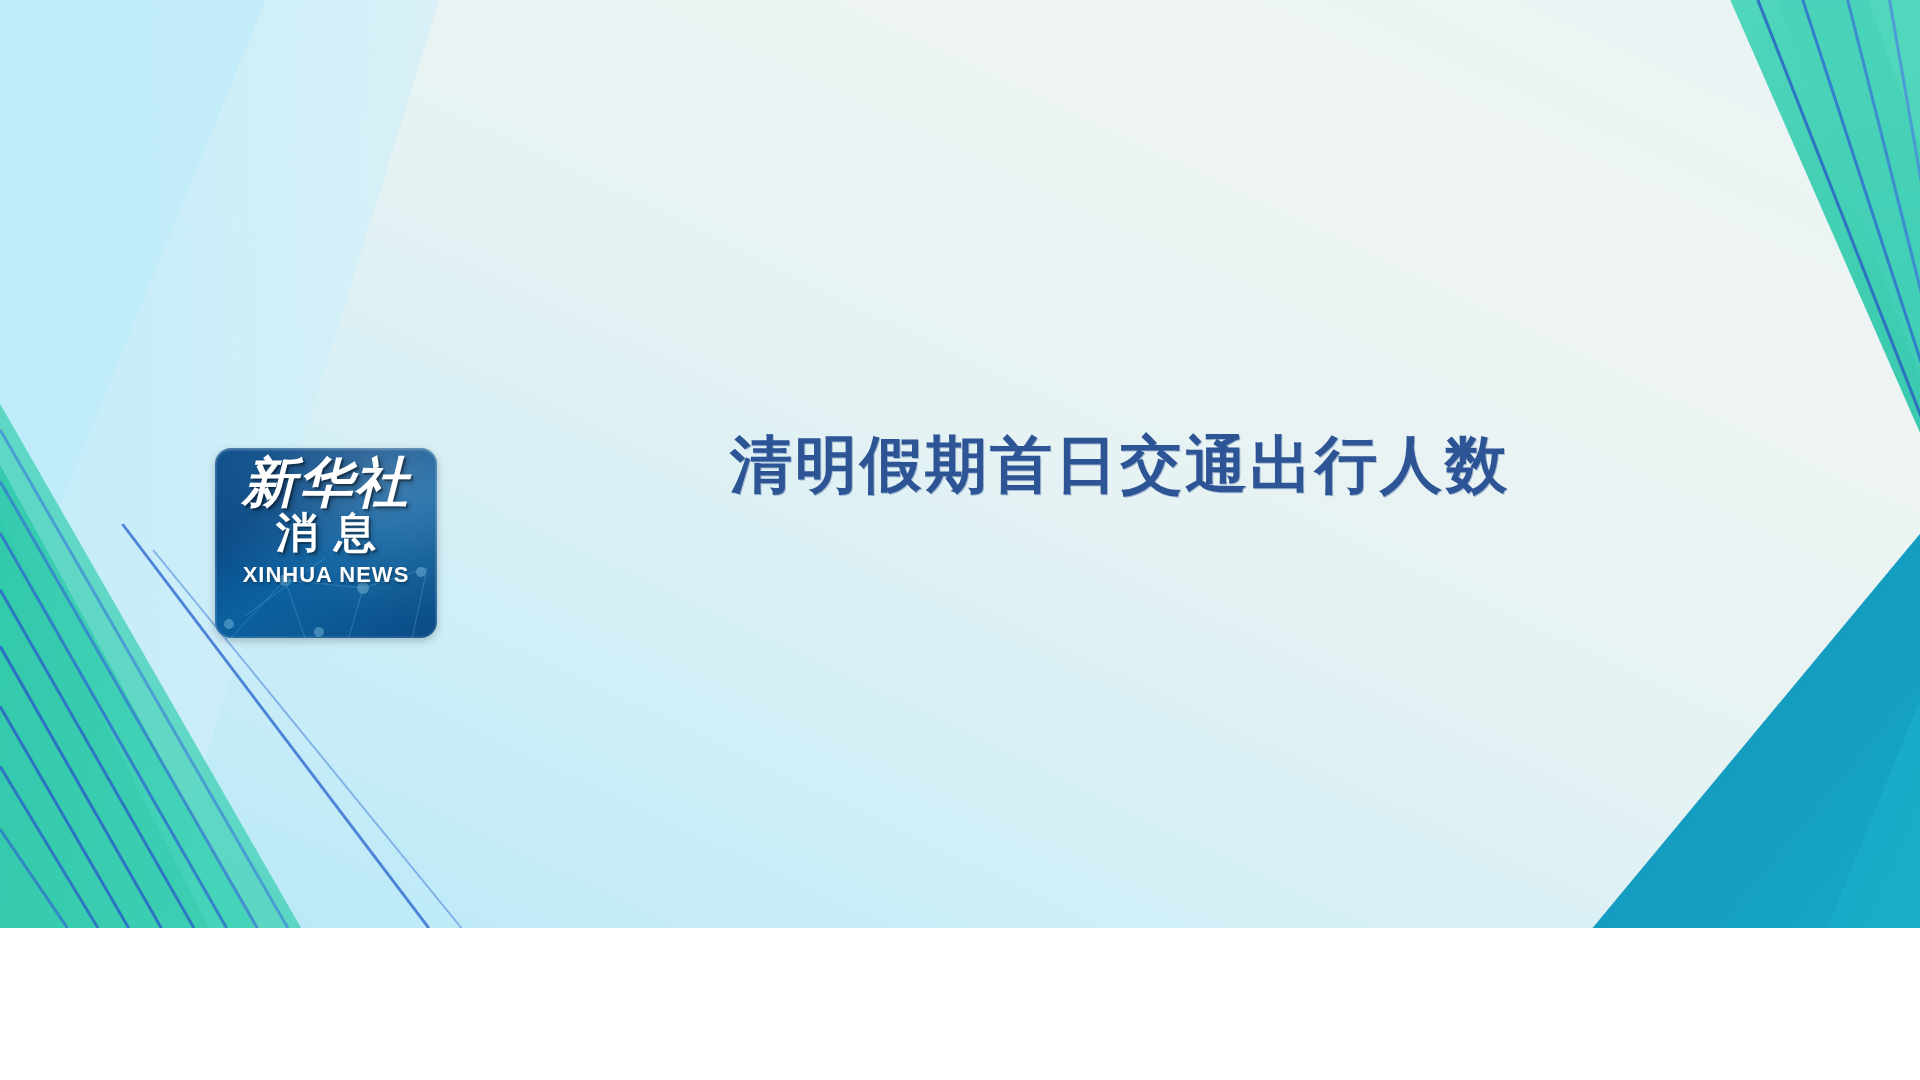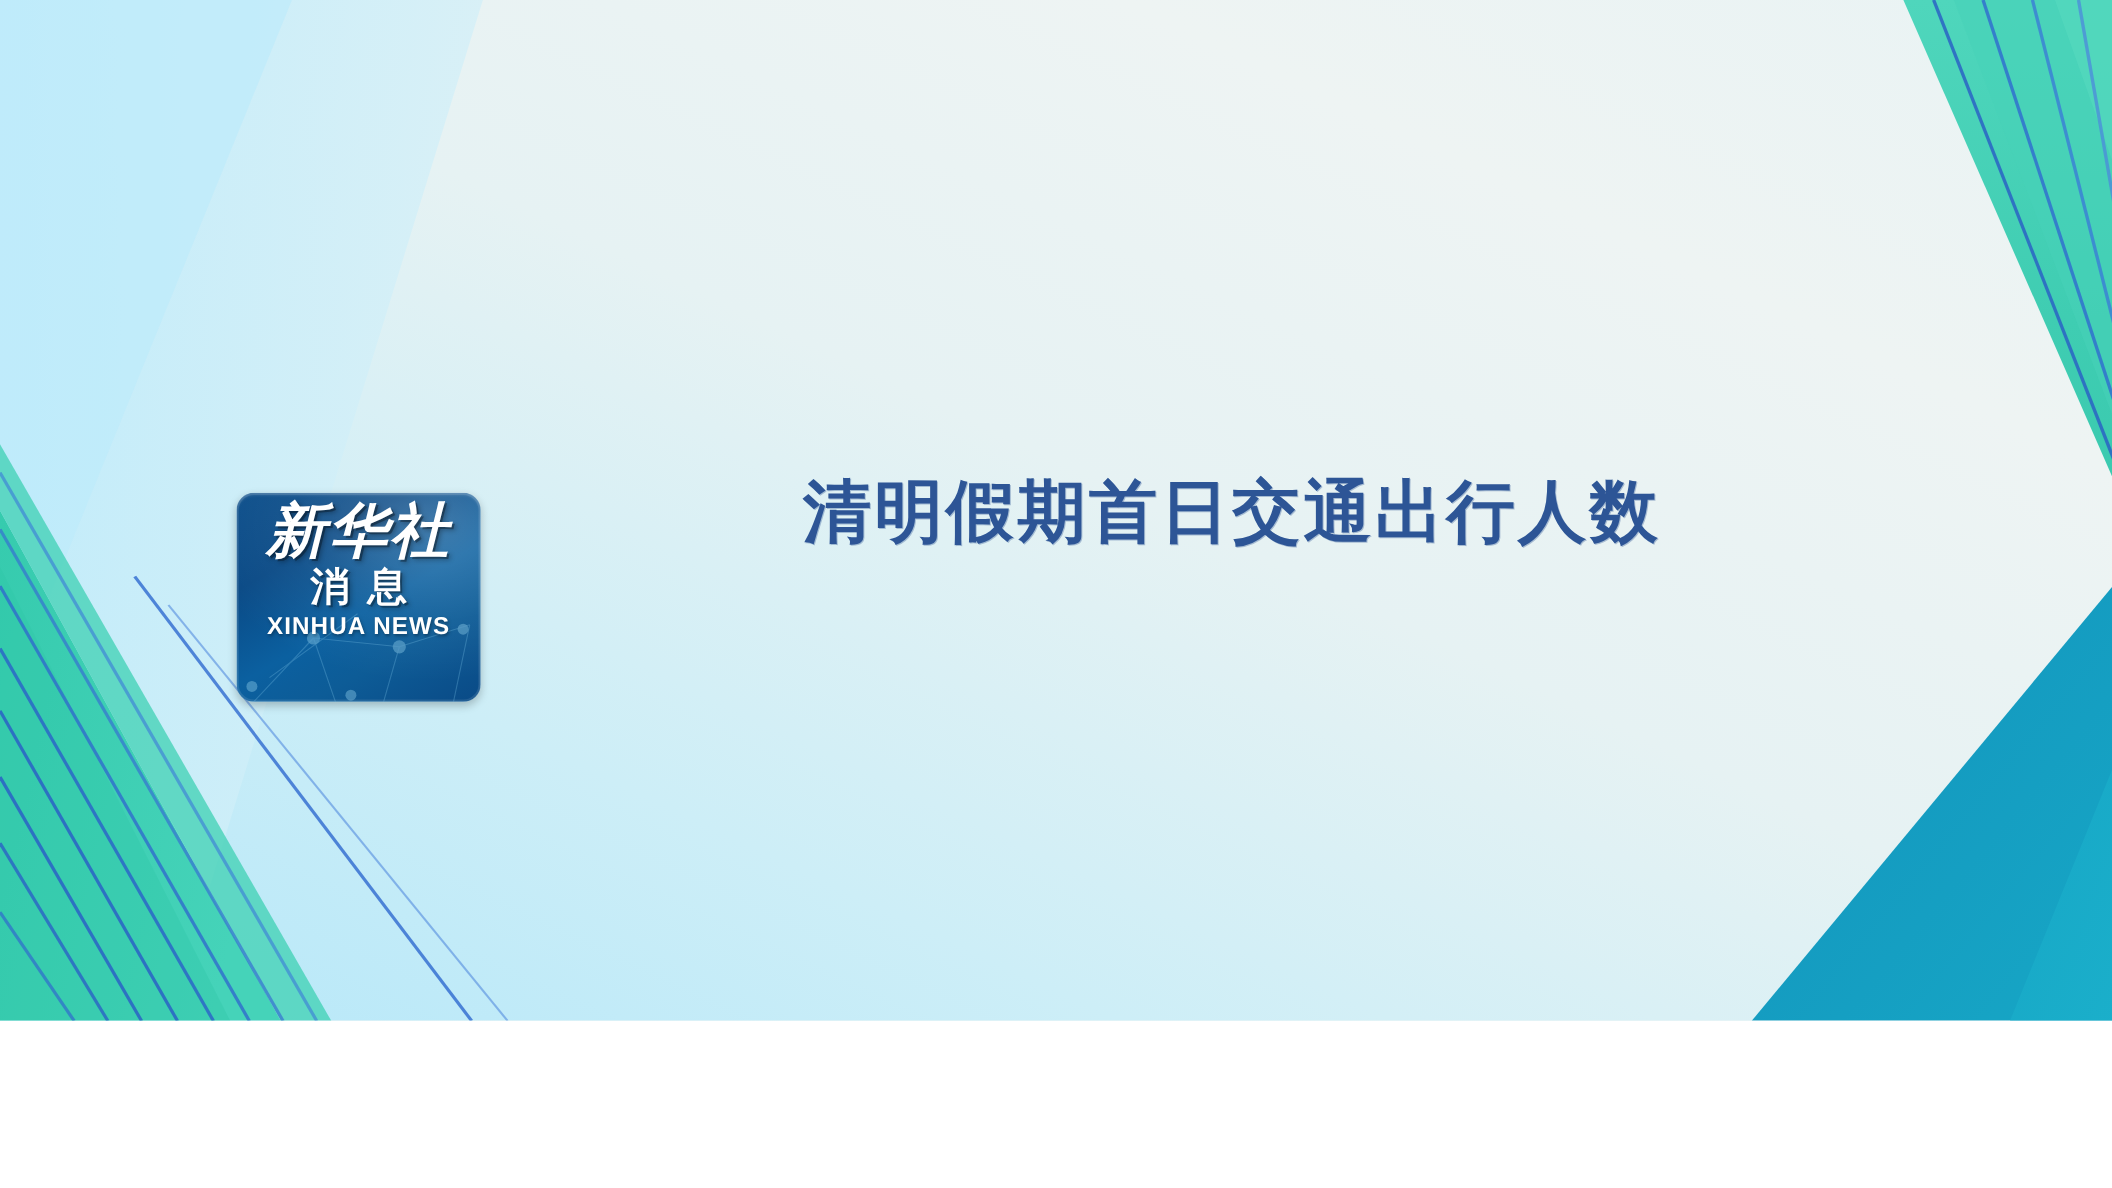--- a/index.html
+++ b/index.html
@@ -60,23 +60,23 @@
     font-size: 54px;
     line-height: 1.0;
     letter-spacing: 2px;
     color: #ffffff;
     text-shadow:
        2px 2px 0 rgba(0,0,0,0.30),
        3px 3px 5px rgba(0,0,0,0.30);
     white-space: nowrap;
   }
   .logo-cn-mid {
-    font-family: Liberation Sans, sans-serif;
-    font-weight: bold;
-    font-size: 36px;
+    font-family: Liberation Mono, monospace;
+    font-weight: bold;
+    font-size: 42px;
     line-height: 1.05;
     letter-spacing: 16px;
     text-indent: 16px;
     margin-top: 4px;
     color: #ffffff;
     text-shadow:
        2px 2px 0 rgba(0,0,0,0.28),
        3px 3px 5px rgba(0,0,0,0.28);
     white-space: nowrap;
   }

